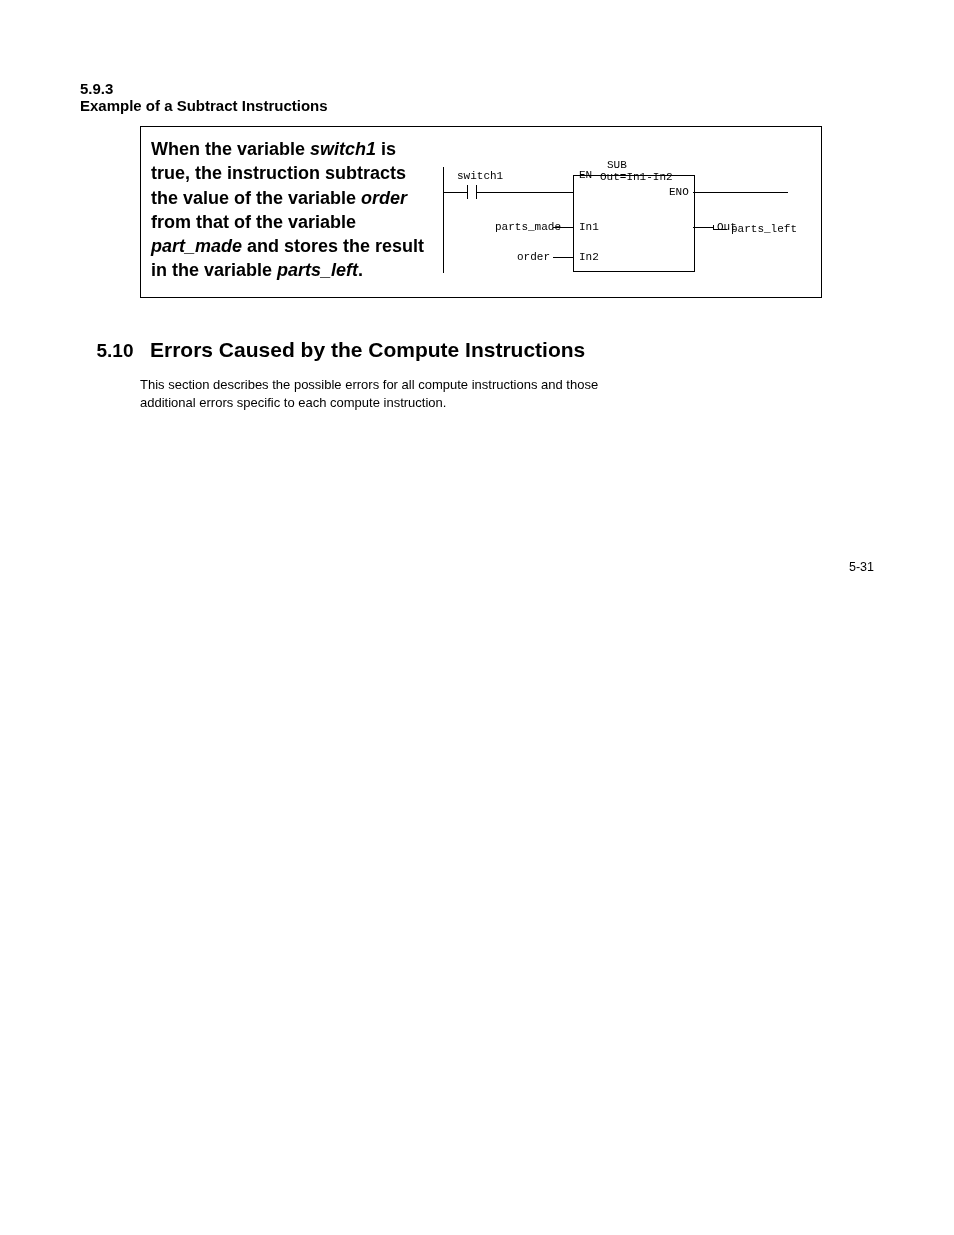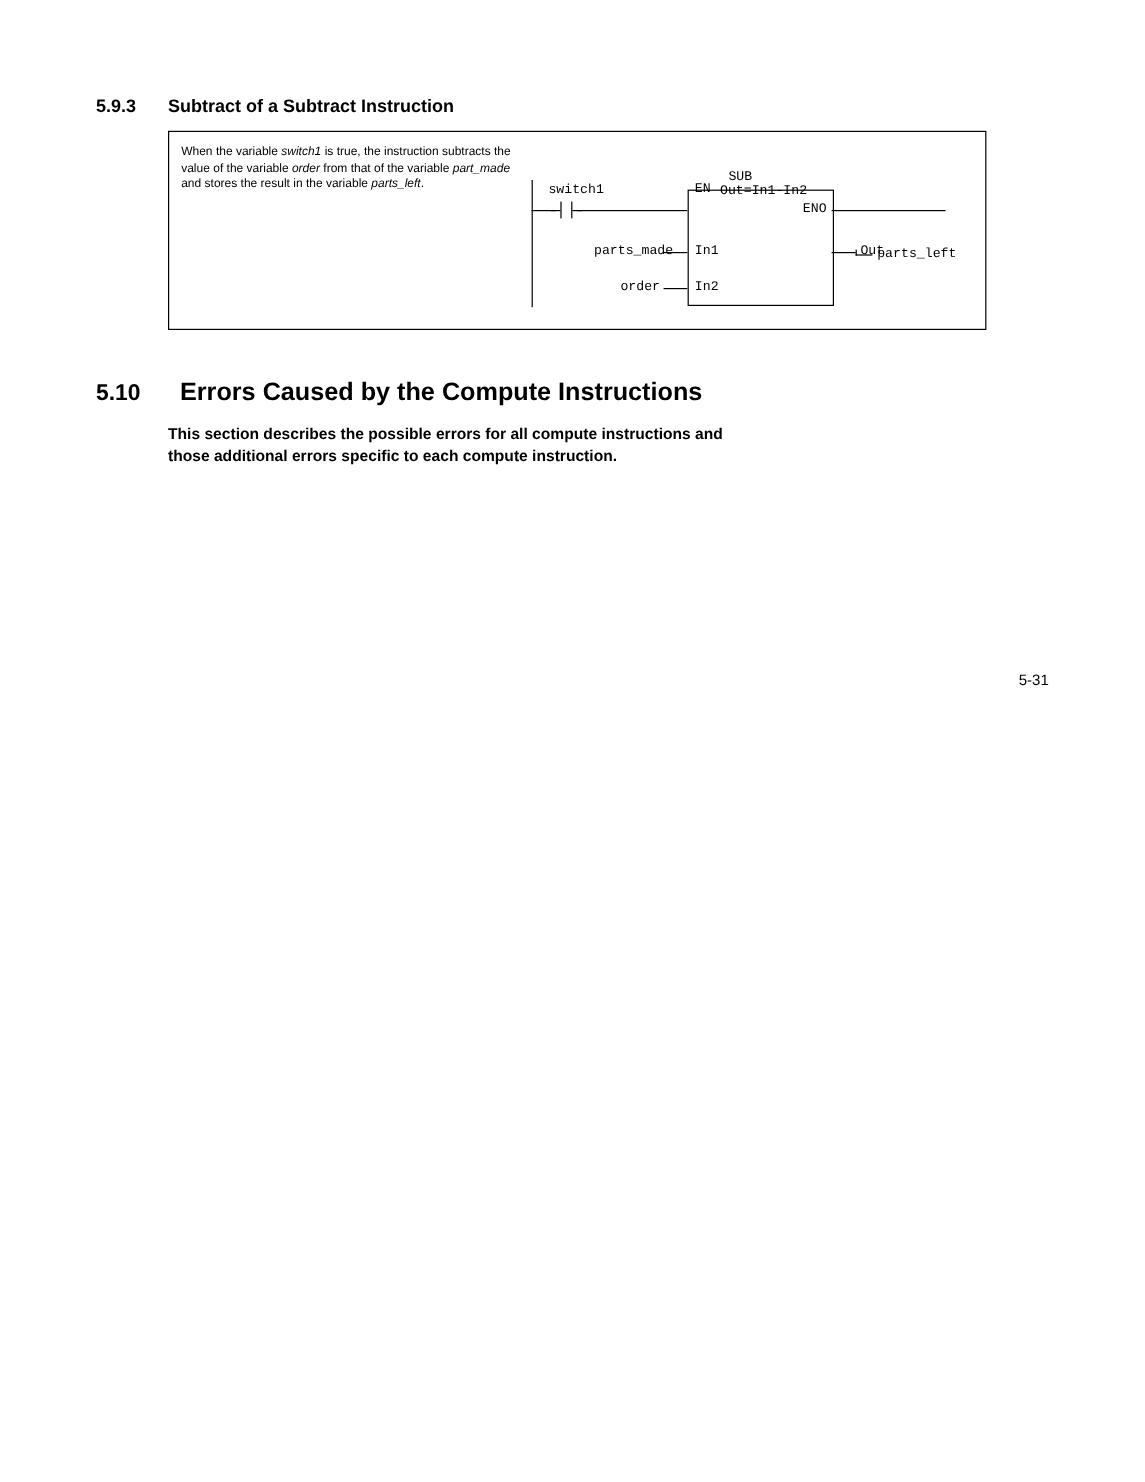--- a/index.html
+++ b/index.html
@@ -13,57 +13,60 @@
     position: relative;
     font-size: 14px;
   }
   .page {
     padding: 80px 70px 0 80px;
   }
   .heading-row {
     display: flex;
     align-items: baseline;
     margin-bottom: 12px;
+    flex-direction: column;
   }
   .heading-num {
     width: 60px;
     font-weight: bold;
     font-size: 15px;
   }
   .heading-text {
     font-weight: bold;
     font-size: 15px;
   }
   .big-heading-row {
     display: flex;
     align-items: baseline;
     margin-top: 40px;
     margin-bottom: 14px;
+    text-align: center;
   }
   .big-heading-num {
     width: 70px;
     font-weight: bold;
     font-size: 19px;
   }
   .big-heading-text {
     font-weight: bold;
     font-size: 21px;
   }
   .example-box {
     margin-left: 60px;
     border: 1px solid #000;
     padding: 10px 10px 14px 10px;
     display: flex;
     gap: 12px;
     width: 660px;
   }
   .example-desc {
-    font-size: 10px;
+    font-size: 18px;
     line-height: 1.35;
     width: 280px;
+    font-weight: bold;
   }
   .italic { font-style: italic; }
   .ladder {
     flex: 1;
     position: relative;
     height: 140px;
   }
   .rail {
     position: absolute;
     left: 0;
@@ -104,37 +107,36 @@
   .block {
     position: absolute;
     border: 1px solid #000;
     background: #fff;
   }
   .body-para {
     margin-left: 60px;
     font-size: 13px;
     line-height: 1.4;
     width: 470px;
-    font-weight: bold;
   }
   .page-num {
     position: absolute;
     right: 80px;
     top: 560px;
     font-size: 12.5px;
   }
 </style>
 </head>
 <body>
 
 <div class="page">
 
   <div class="heading-row">
     <div class="heading-num">5.9.3</div>
-    <div class="heading-text">Subtract of a Subtract Instruction</div>
+    <div class="heading-text">Example of a Subtract Instructions</div>
   </div>
 
   <div class="example-box">
     <div class="example-desc">
       <span>When the variable </span><span class="italic">switch1</span><span> is true, the instruction subtracts the value of the variable </span><span class="italic">order</span><span> from that of the variable </span><span class="italic">part_made</span><span> and stores the result in the variable </span><span class="italic">parts_left</span><span>.</span>
     </div>
 
     <div class="ladder">
       <div class="rail"></div>
 

